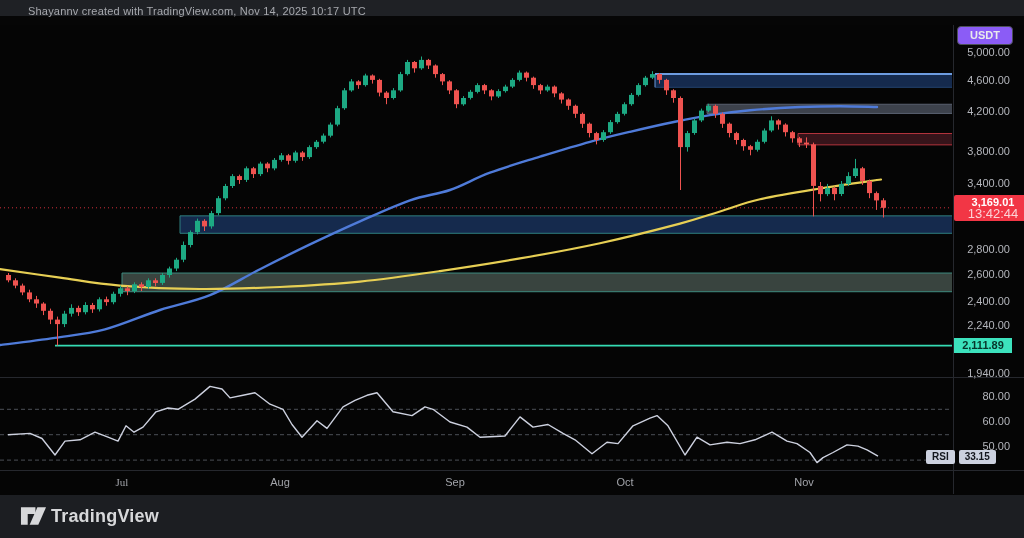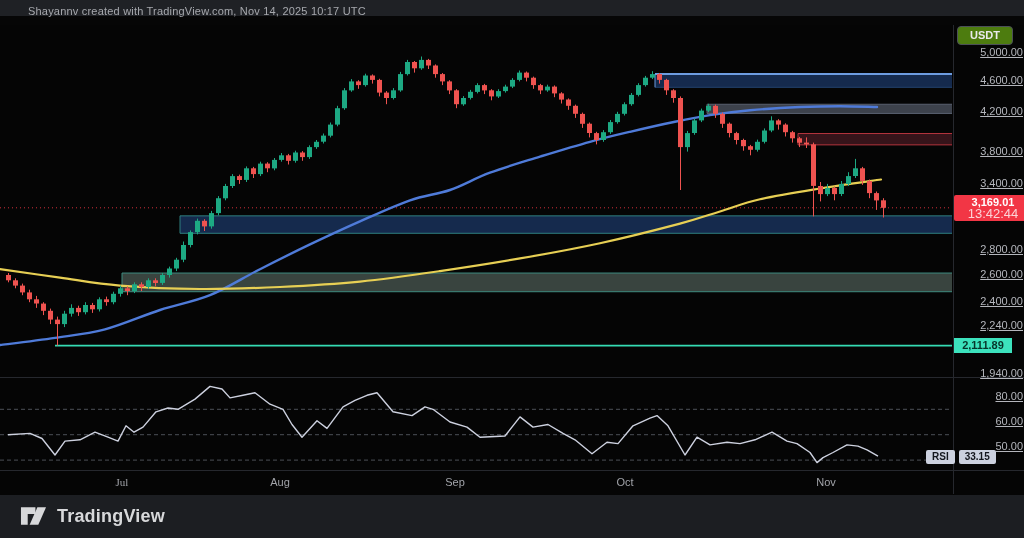--- a/index.html
+++ b/index.html
@@ -4,35 +4,35 @@
 <style>
   html,body{margin:0;padding:0;background:#131417;}
   .app{position:relative;width:1024px;height:538px;background:#060606;overflow:hidden;
        font-family:"Liberation Sans",sans-serif;-webkit-font-smoothing:antialiased;}
   .topbar{position:absolute;left:0;top:0;width:1024px;height:16px;background:#1f2125;}
   .attribution{position:absolute;left:28px;top:5px;font-size:11px;color:#a6a8ad;letter-spacing:.2px;}
   .chart-svg{position:absolute;left:0;top:0;}
   .v-divider{position:absolute;left:953px;top:25px;width:1px;height:469px;background:#26282e;}
   .h-divider{position:absolute;left:0;width:1024px;height:1px;background:#26282e;}
   .usdt-btn{position:absolute;left:957px;top:26px;width:54px;height:17px;line-height:17px;
-    text-align:center;font-size:11px;font-weight:bold;color:#e9eaec;background:#4d7c0f;
+    text-align:center;font-size:11px;font-weight:bold;color:#e9eaec;background:#8b5cf6;
     border:1px solid #4c5058;border-radius:4px;cursor:pointer;}
-  .tick{position:absolute;right:1px;width:80px;text-align:right;font-size:11px;color:#b4b6bc;text-decoration:underline;}
+  .tick{position:absolute;right:14px;width:80px;text-align:right;font-size:11px;color:#b4b6bc;}
   .month{position:absolute;top:476px;font-size:11px;color:#a2a4aa;transform:translateX(-50%);}
   .price-label{position:absolute;left:954px;width:78px;background:#f23645;border-radius:2px;
     text-align:center;padding:1px 0 2px 0;z-index:3;}
   .price-label .p{font-size:11px;font-weight:bold;color:#fff;line-height:13px;}
   .price-label .c{font-size:13px;color:rgba(255,255,255,.78);line-height:10px;}
   .level-label{position:absolute;left:954px;width:58px;height:15px;line-height:15px;background:#3ce2bd;
     border-radius:0;text-align:center;font-size:11px;font-weight:bold;color:#07342a;z-index:2;}
   .rsi-badges{position:absolute;top:450px;left:926px;display:flex;gap:4px;z-index:3;align-items:center;}
   .badge{background:#ccd1df;color:#14171e;font-size:10px;font-weight:bold;border-radius:2px;
     padding:1px 6px;line-height:12px;}
   .footer{position:absolute;left:0;top:495px;width:1024px;height:43px;background:#1c1e22;}
-  .brand{position:absolute;left:20px;top:8px;display:flex;align-items:center;gap:10px;cursor:pointer;}
+  .brand{position:absolute;left:20px;top:8px;display:flex;align-items:center;gap:4px;cursor:pointer;}
   .brand-text{font-size:18px;font-weight:bold;color:#d7d8da;letter-spacing:.2px;}
 </style>
 </head>
 <body>
 
 <div class="app">
 
   <div class="topbar">
     <div class="attribution">Shayannv created with TradingView.com, Nov 14, 2025 10:17 UTC</div>
   </div>
@@ -343,21 +343,21 @@
   <div id="rsi-ticks">
       <div class="tick" style="top: 389.6px;">80.00</div>
       <div class="tick" style="top: 415px;">60.00</div>
       <div class="tick" style="top: 440.4px;">50.00</div>
     </div>
   <div id="months">
       <div class="month" style="left: 122px; font-family: Liberation Serif, serif;">Jul</div>
       <div class="month" style="left: 280px;">Aug</div>
       <div class="month" style="left: 455px;">Sep</div>
       <div class="month" style="left: 625px;">Oct</div>
-      <div class="month" style="left: 826px;">Nov</div>
+      <div class="month" style="left: 804px;">Nov</div>
     </div>
 
   <div class="price-label" id="price-label" style="top: 194.828px;">
     <div class="p">3,169.01</div>
     <div class="c">13:42:44</div>
   </div>
 
   <div class="level-label" id="level-label" style="top: 337.569px;">2,111.89</div>
 
   <div class="rsi-badges">

